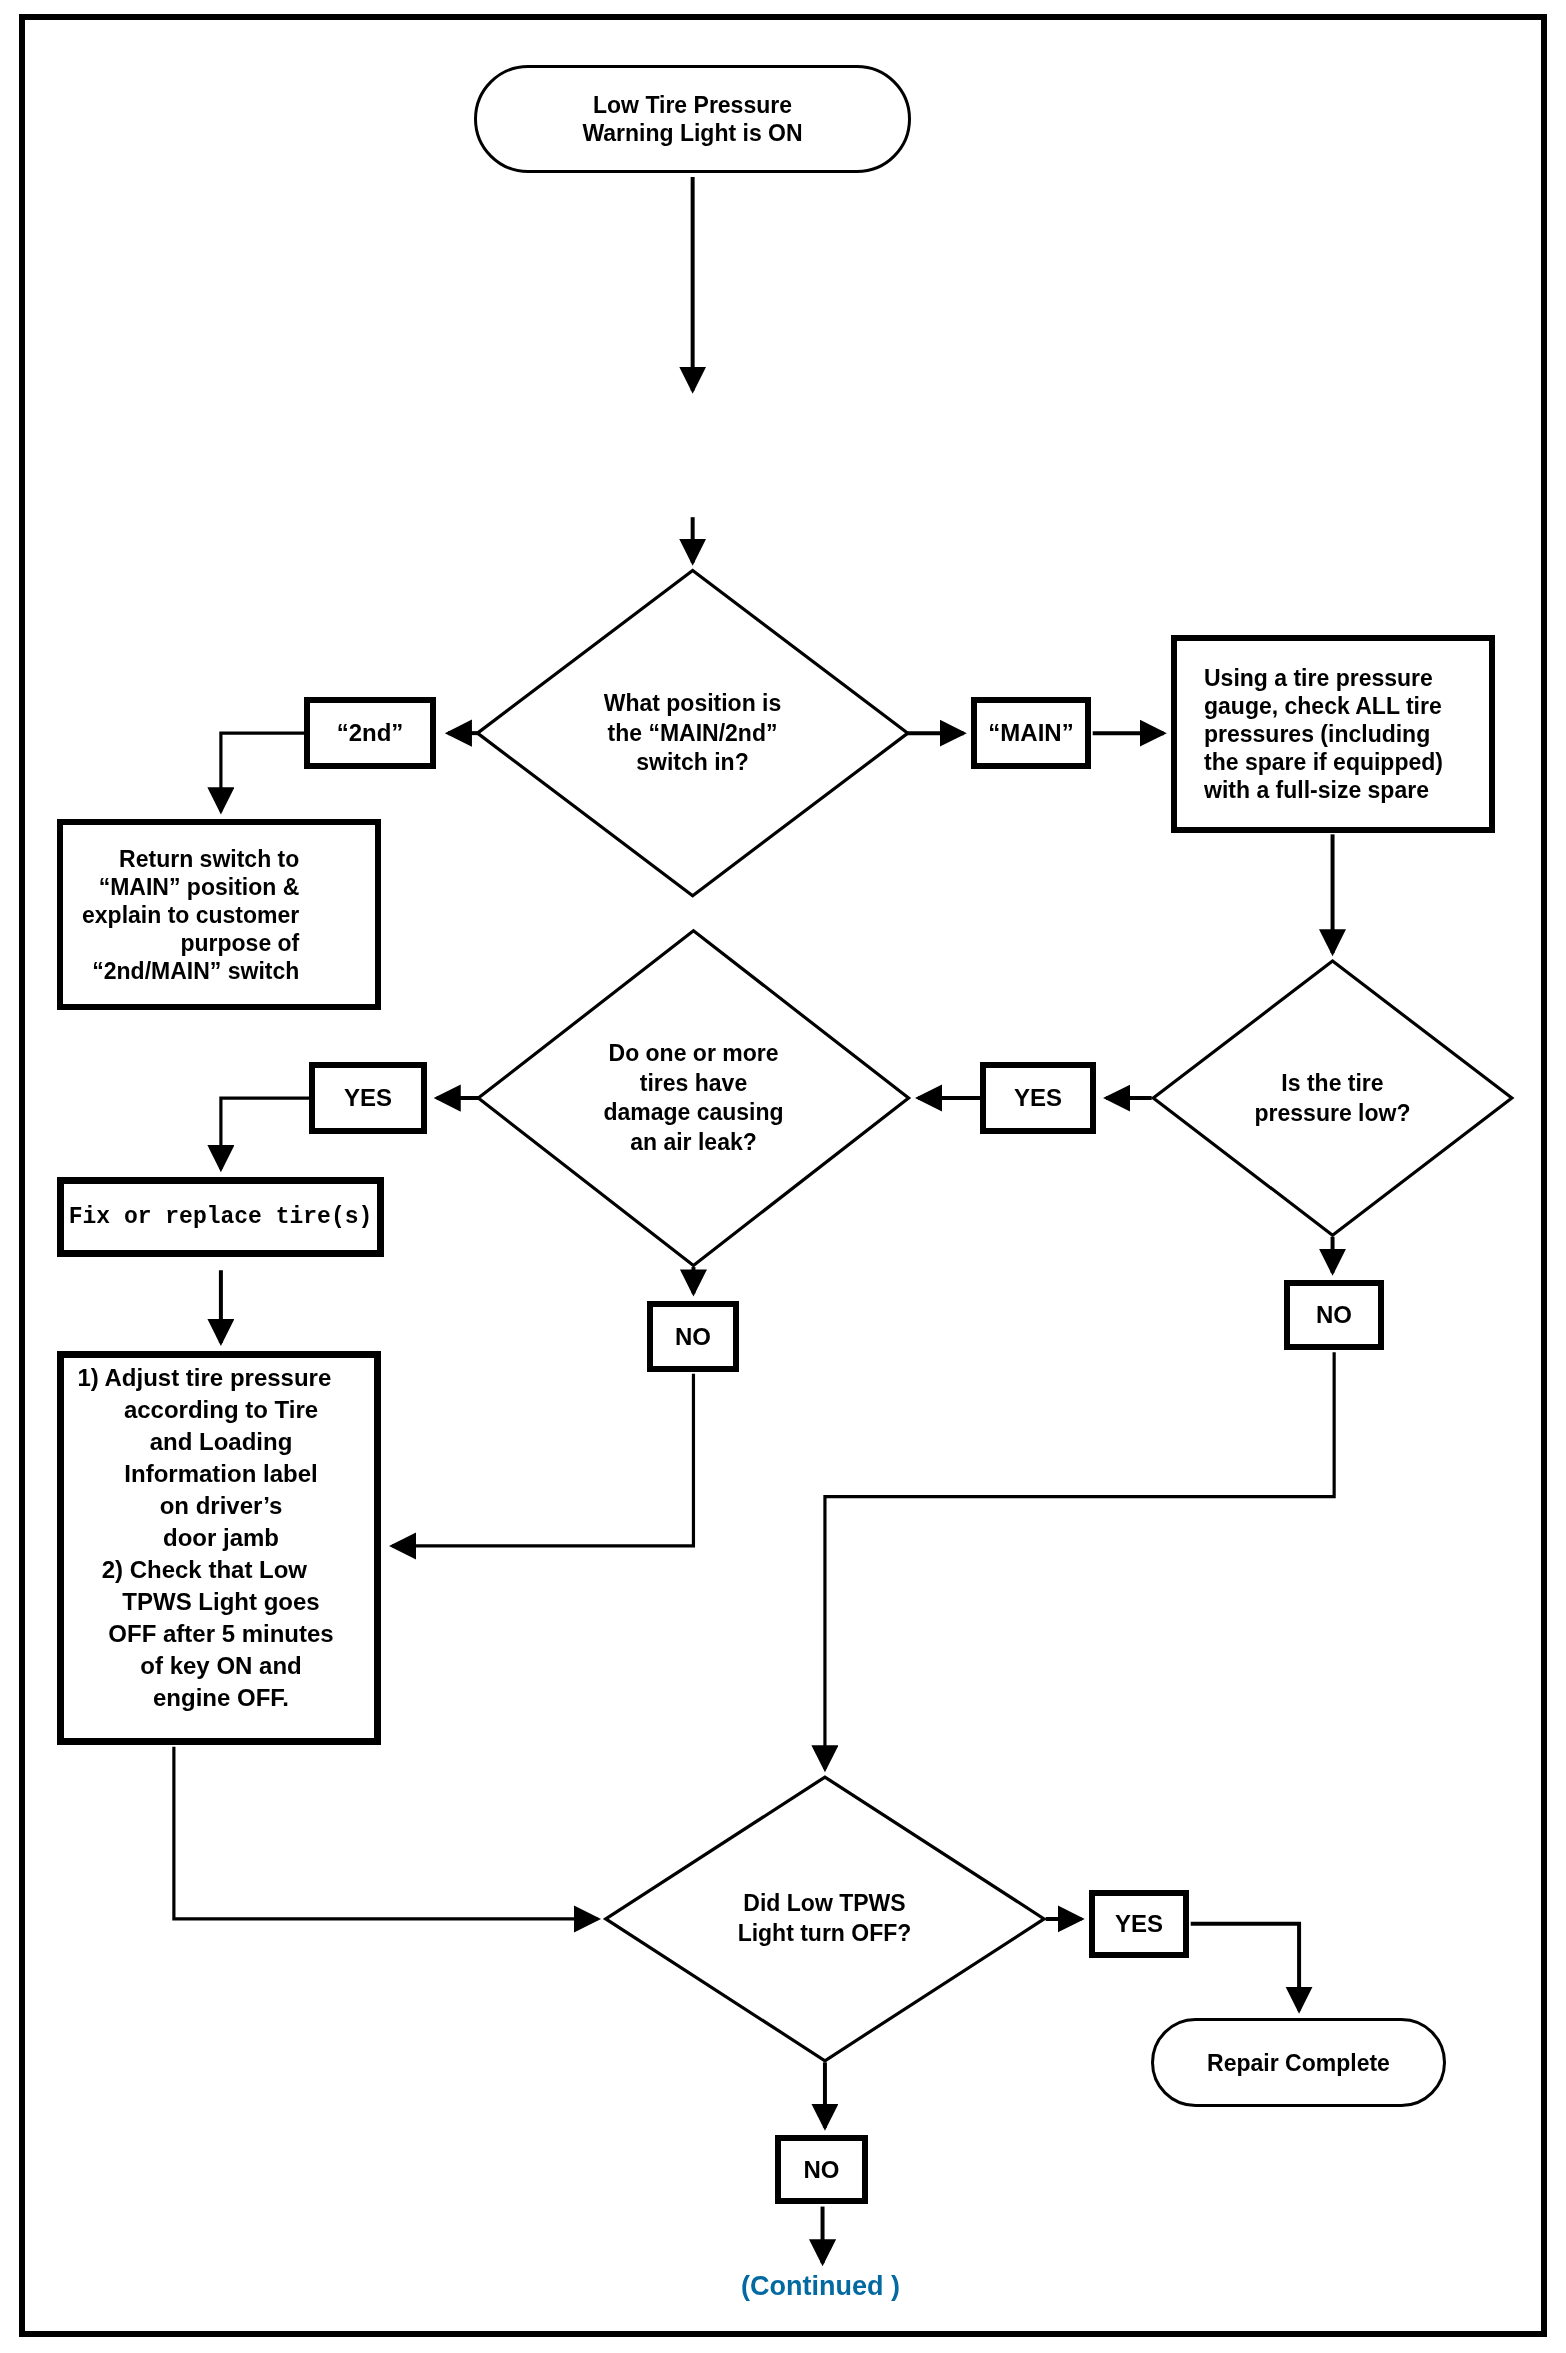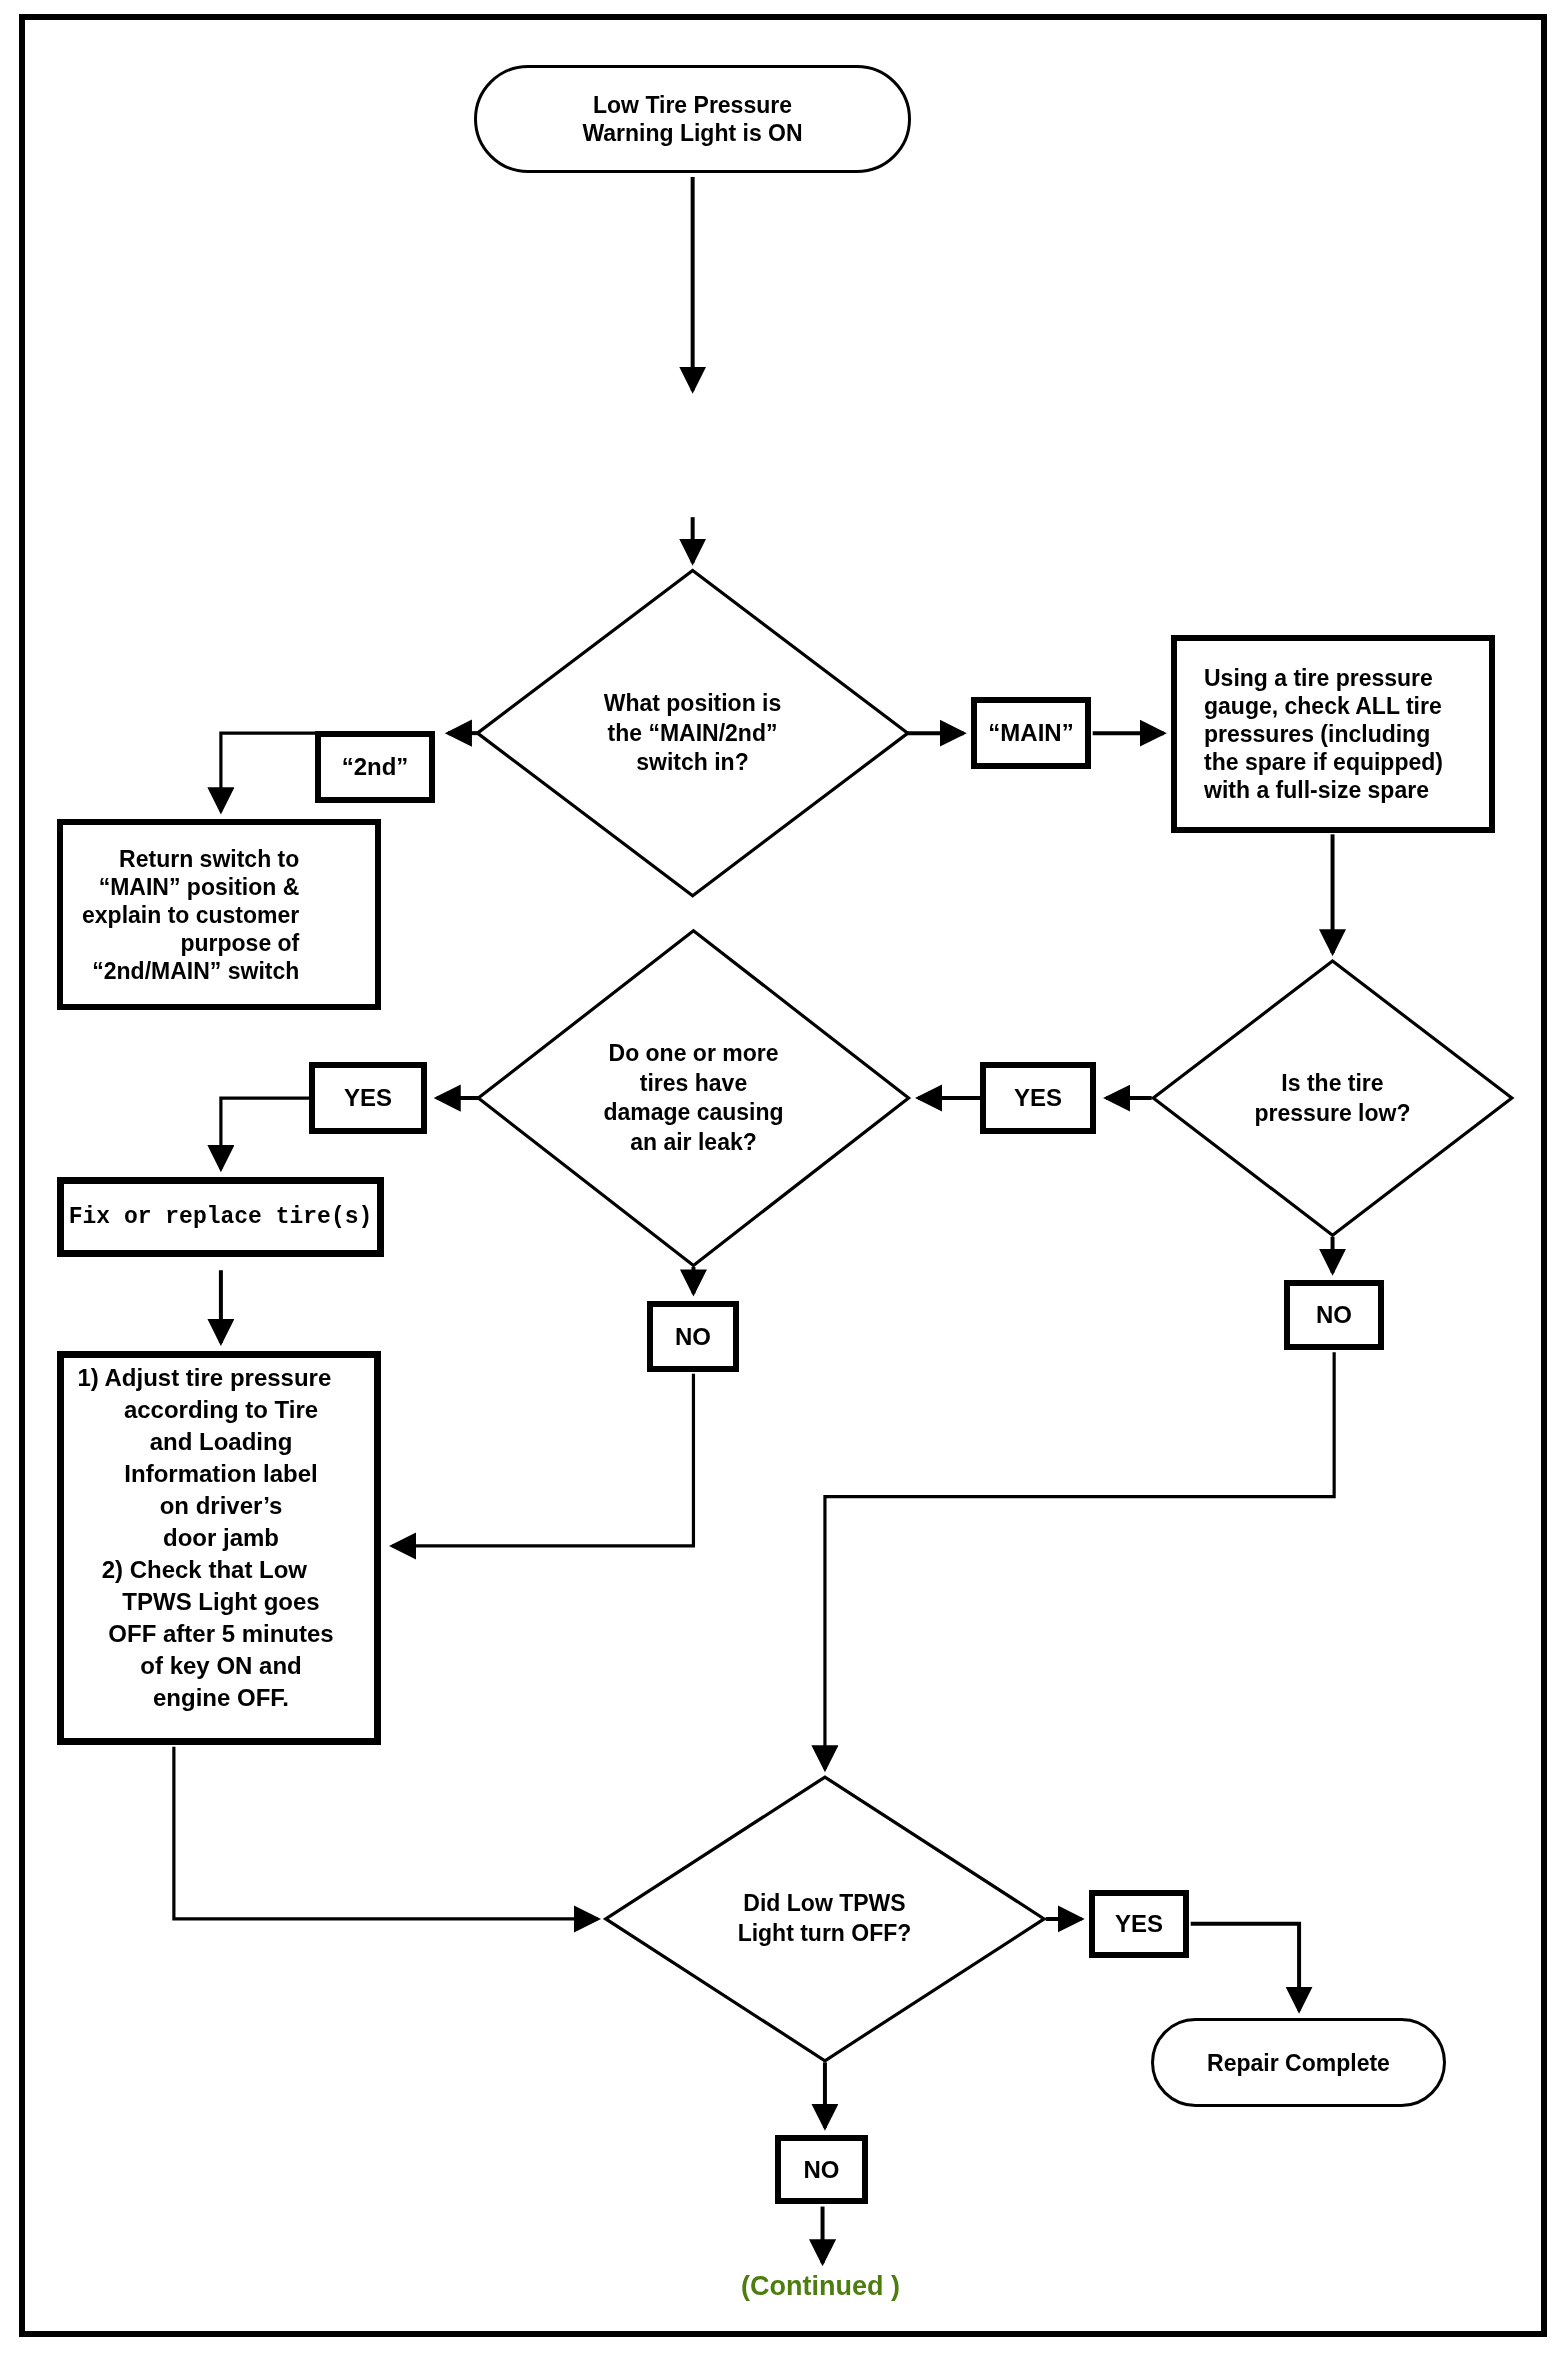--- a/index.html
+++ b/index.html
@@ -31,21 +31,21 @@
     text-align:center;white-space:pre-line;background:transparent;
   }
   #node-adjust{
     align-items:flex-start;justify-content:flex-start;text-align:center;
     white-space:pre-wrap;padding:4px 11px;font-size:24px;line-height:32px;
   }
   #node-gauge{padding:16px 27px;}
   #node-return{padding:12.7px 19px;text-align:right;}
   #continued-label{
     position:absolute;left:661px;top:2271px;width:319px;text-align:center;
-    font-weight:bold;font-size:27px;color:#4d7c0f;white-space:pre;
+    font-weight:bold;font-size:27px;color:#0369a1;white-space:pre;
   }
 </style>
 </head>
 <body>
 
 <div id="canvas">
 
   <div id="frame"></div>
 
   <svg id="connectors" viewBox="0 0 1966 2954" xmlns="http://www.w3.org/2000/svg">
@@ -82,21 +82,21 @@
     <polygon points="600,1378 870,1168 1140,1378 870,1588" fill="#ffffff" stroke="#000000" stroke-width="4"></polygon>
     <polygon points="760,2408 1035,2230 1310,2408 1035,2586" fill="#ffffff" stroke="#000000" stroke-width="4"></polygon>
   </svg>
 
   <div class="node oval" id="node-start" style="left:474px;top:65px;width:437px;height:108px;">Low Tire Pressure
 Warning Light is ON</div>
 
   <div class="node oval" style="left:1151px;top:2018px;width:295px;height:89px;border-radius:45px;">Repair Complete</div>
 
 
-  <div class="node rect small" style="left:315px;top:697px;width:120px;height:72px;margin-top:34px;">“2nd”</div>
+  <div class="node rect small" style="left:304px;top:697px;width:132px;height:72px;">“2nd”</div>
 
   <div class="node rect small" style="left:971px;top:697px;width:120px;height:72px;">“MAIN”</div>
 
   <div class="node rect left-text" id="node-gauge" style="left:1171px;top:635px;width:324px;height:198px;">Using a tire pressure
 gauge, check ALL tire
 pressures (including
 the spare if equipped)
 with a full-size spare</div>
 
   <div class="node rect left-text" id="node-return" style="left:57px;top:819px;width:324px;height:191px;">Return switch to

